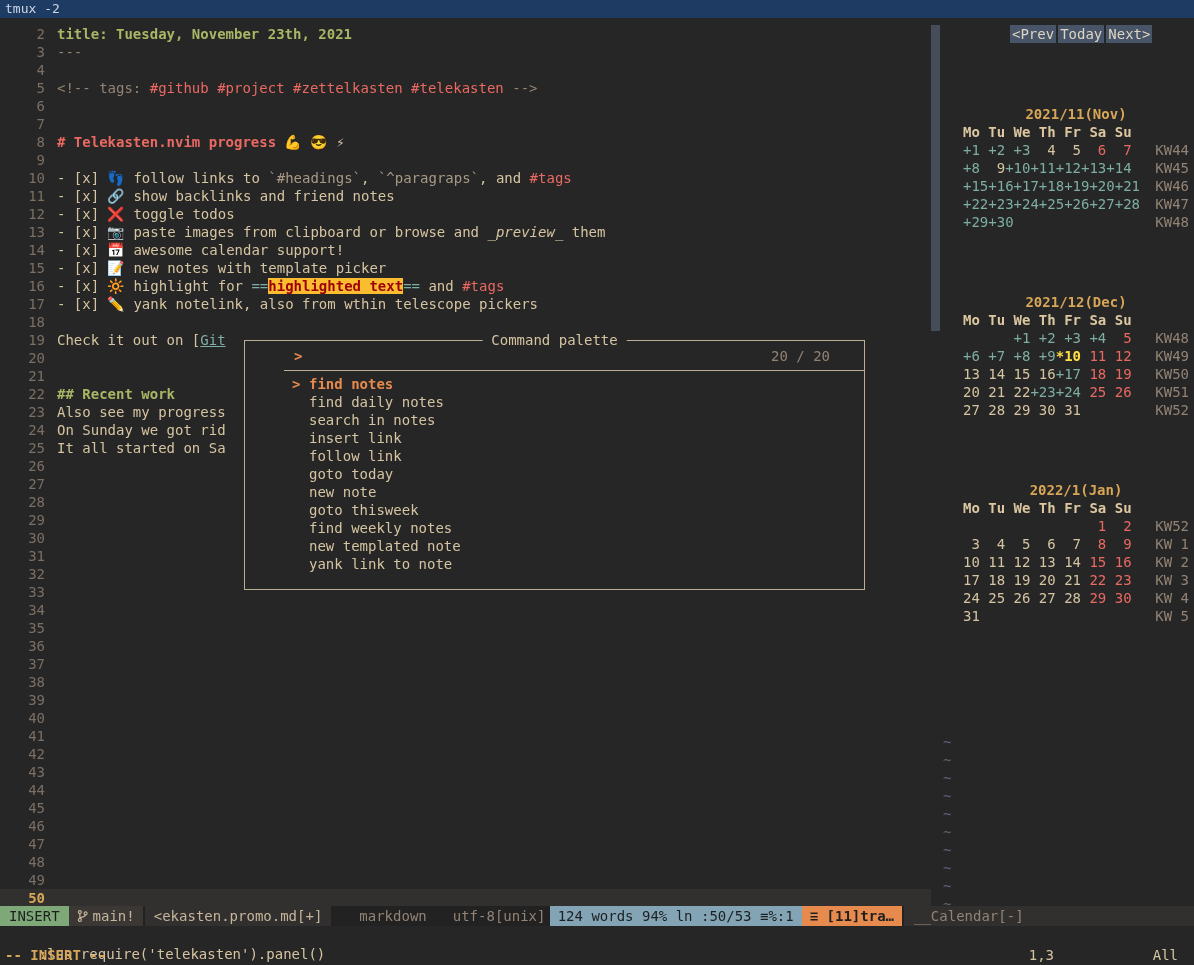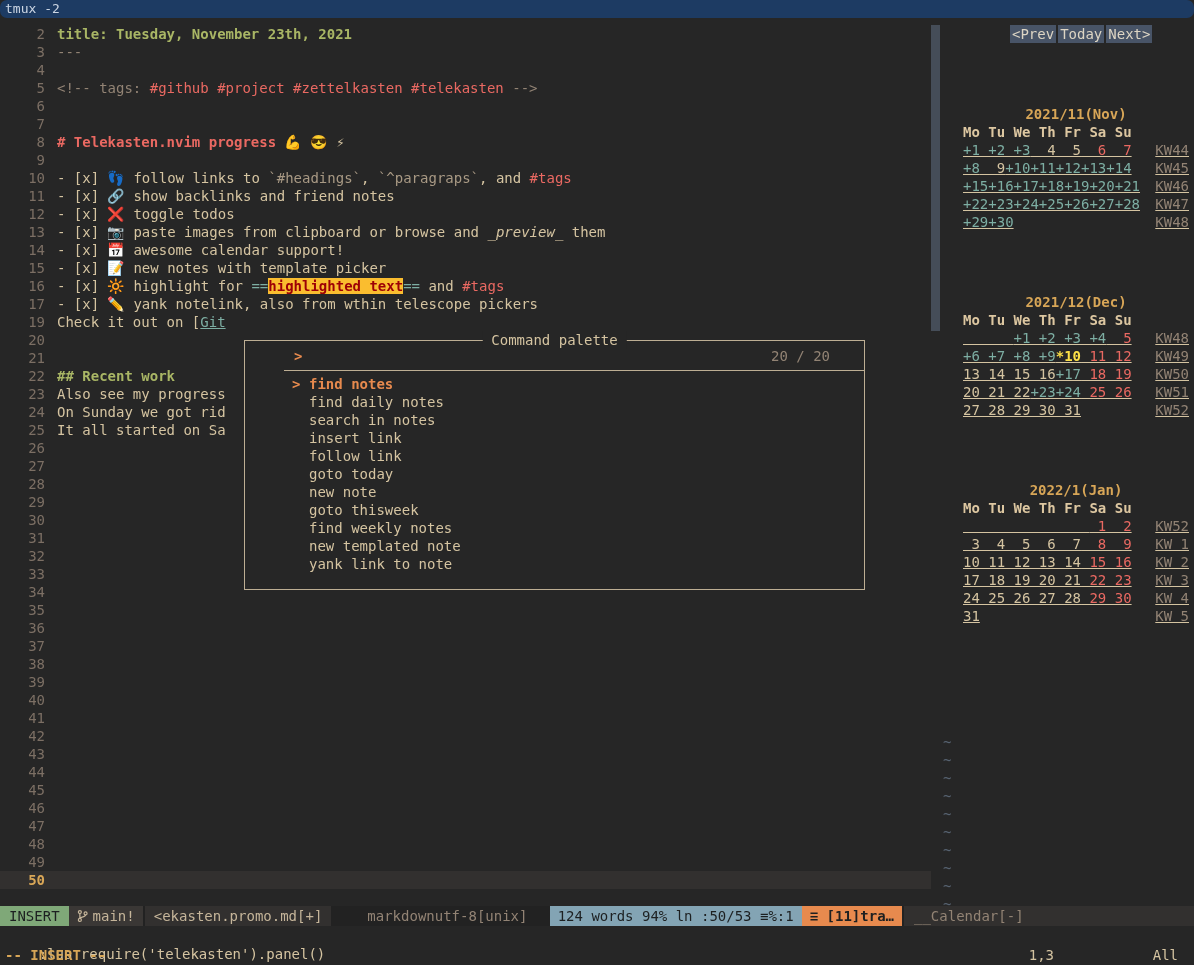--- a/index.html
+++ b/index.html
@@ -3,21 +3,21 @@
 <meta charset="utf-8">
 <style>
   * { margin:0; padding:0; box-sizing:border-box; }
   html,body { background:#111; }
   .screen { position:relative; width:1194px; height:965px; background:#262626;
     font-family:"DejaVu Sans Mono", monospace; font-size:14px; line-height:18px;
     color:#d5c4a1; overflow:hidden; }
 
   
   .titlebar { height:18px; background:#1d3b63; color:#ccd6e4; font-size:13px;
-    line-height:18px; padding-left:5px;border-radius:7px; }
+    line-height:18px; padding-left:5px; }
 
   
   .editor { position:absolute; left:0; top:18px; width:931px; bottom:59px;
     padding-top:7px; overflow:hidden; }
   .eline { display:flex; height:18px; white-space:pre; }
   .eline.cur { background:#32302f; }
   .ln { width:45px; text-align:right; color:#7c6f64; flex:none; }
   .eline.cur .ln { color:#d8a657; font-weight:bold; }
   .codeline { padding-left:12px; white-space:pre; }
 
@@ -50,37 +50,37 @@
   .pitem.sel .plabel { color:#e78a4e; font-weight:bold; }
 
   
   .calwin { position:absolute; left:941px; top:18px; right:0; bottom:59px;
     padding-top:7px; overflow:hidden; }
   .cal-line { height:18px; white-space:pre; padding-left:22px; padding-right:5px; }
   .cal-nav { display:flex; gap:2px; padding-left:69px; }
   .chip { background:#485467; color:#ddd5c4; padding:0 2px; }
   .cal-title { color:#d8a657; font-weight:bold; text-align:center;margin-top:44px; }
   .cal-hdr { color:#ddc7a1; font-weight:bold; }
-  .cal-week { display:flex; justify-content:space-between;text-decoration:underline; }
+  .cal-week { display:flex; justify-content:space-between; }
   .cb { color:#7daea3; }
   .cr { color:#ea6962; }
   .ct { color:#fde047; font-weight:bold;margin-top:24px; }
   .cf {}
   .ckw { color:#928374; }
   .cal-spacer { height:90px; }
   .tilde-line { height:18px; color:#566270; padding-left:2px; white-space:pre; }
 
   
   .statusline { position:absolute; left:0; right:0; bottom:39px; height:20px;
     background:#222; display:flex; align-items:stretch; line-height:20px; }
   .seg-mode { background:#7fa878; color:#1d2021; font-weight:normal; padding:0 9px; }
   .seg-branch { background:#3a3735; color:#c5b59a; padding:0 8px;
     display:flex; align-items:center; gap:5px; }
   .seg-file { background:#32302f; color:#c5b59a; padding:0 9px; margin-left:2px; white-space:pre; }
-  .seg-mid { flex:1; color:#928374; display:flex; padding-left:36px; white-space:pre; }
+  .seg-mid { flex:1; color:#928374; display:flex; gap:26px; padding-left:28px; white-space:pre; }
   .seg-stats { background:#83a4b4; color:#1d2021; padding:0 8px; white-space:pre; }
   .seg-buffers { background:#e78a4e; color:#1d2021; padding:0 8px; font-weight:bold; white-space:pre; }
   .seg-cal { width:290px; flex:none; background:#32302f; color:#928374;
     padding-left:10px; margin-left:2px; white-space:pre; }
 
   
   .cmdline { position:absolute; left:0; right:0; bottom:20px; height:19px;
     line-height:19px; padding-left:5px; white-space:pre; }
   .modeline { position:absolute; left:0; right:0; bottom:0; height:20px;
     line-height:20px; padding-left:5px; }
@@ -108,20 +108,21 @@
         <div class="eline"><span class="ln">8</span><span class="codeline"><span class="h1"># Telekasten.nvim progress </span><span class="fg">💪 😎 ⚡</span></span></div>
         <div class="eline"><span class="ln">9</span><span class="codeline"></span></div>
         <div class="eline"><span class="ln">10</span><span class="codeline"><span class="fg">- [x] 👣 follow links to </span><span class="code">`#headings`</span><span class="fg">, </span><span class="code">`^paragraps`</span><span class="fg">, and </span><span class="tag">#tags</span></span></div>
         <div class="eline"><span class="ln">11</span><span class="codeline"><span class="fg">- [x] 🔗 show backlinks and friend notes</span></span></div>
         <div class="eline"><span class="ln">12</span><span class="codeline"><span class="fg">- [x] ❌ toggle todos</span></span></div>
         <div class="eline"><span class="ln">13</span><span class="codeline"><span class="fg">- [x] 📷 paste images from clipboard or browse and </span><span class="ital">_preview_</span><span class="fg"> them</span></span></div>
         <div class="eline"><span class="ln">14</span><span class="codeline"><span class="fg">- [x] 📅 awesome calendar support!</span></span></div>
         <div class="eline"><span class="ln">15</span><span class="codeline"><span class="fg">- [x] 📝 new notes with template picker</span></span></div>
         <div class="eline"><span class="ln">16</span><span class="codeline"><span class="fg">- [x] 🔆 highlight for </span><span class="eq">==</span><span class="hlt">highlighted text</span><span class="eq">==</span><span class="fg"> and </span><span class="tag">#tags</span></span></div>
         <div class="eline"><span class="ln">17</span><span class="codeline"><span class="fg">- [x] ✏️ yank notelink, also from wthin telescope pickers</span></span></div>
+        <div class="eline"><span class="ln">18</span><span class="codeline"></span></div>
         <div class="eline"><span class="ln">19</span><span class="codeline"><span class="fg">Check it out on [</span><span class="lnk">Git</span></span></div>
         <div class="eline"><span class="ln">20</span><span class="codeline"></span></div>
         <div class="eline"><span class="ln">21</span><span class="codeline"></span></div>
         <div class="eline"><span class="ln">22</span><span class="codeline"><span class="ttl">## Recent work</span></span></div>
         <div class="eline"><span class="ln">23</span><span class="codeline"><span class="fg">Also see my progress</span></span></div>
         <div class="eline"><span class="ln">24</span><span class="codeline"><span class="fg">On Sunday we got rid</span></span></div>
         <div class="eline"><span class="ln">25</span><span class="codeline"><span class="fg">It all started on Sa</span></span></div>
         <div class="eline"><span class="ln">26</span><span class="codeline"></span></div>
         <div class="eline"><span class="ln">27</span><span class="codeline"></span></div>
         <div class="eline"><span class="ln">28</span><span class="codeline"></span></div>

